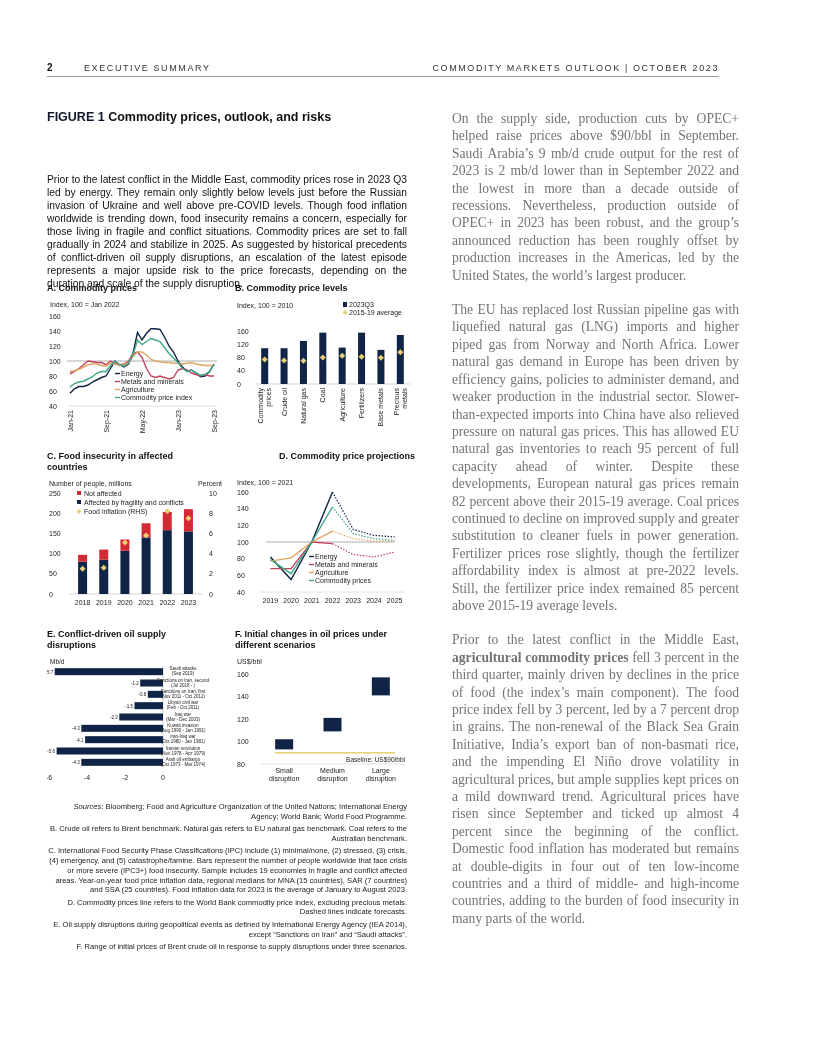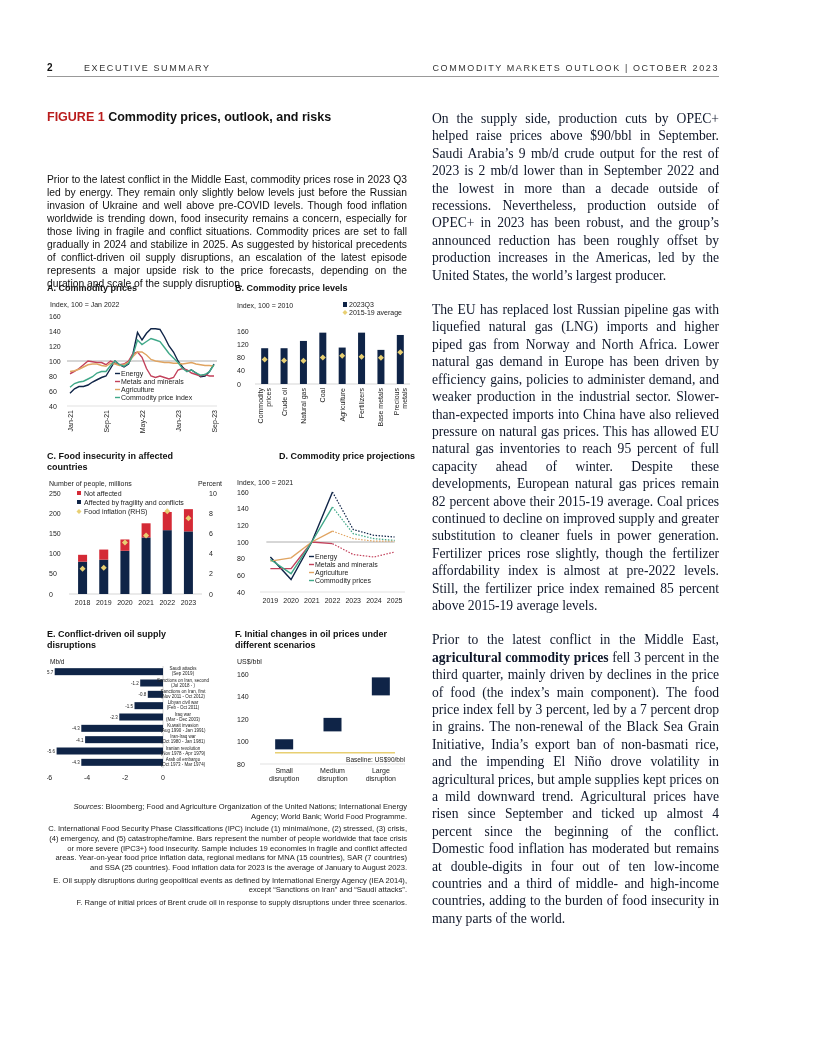--- a/index.html
+++ b/index.html
@@ -2,29 +2,29 @@
 <html><head>
 <meta charset="utf-8">
 <style>
   html, body { margin:0; padding:0; background:#fff; }
   body { width:816px; height:1056px; position:relative; overflow:hidden; font-family:"Liberation Sans", sans-serif; color:#111; }
   .hdr { position:absolute; top:62px; left:47px; width:672px; height:14px; border-bottom:1px solid #999; font-size:9px; letter-spacing:1.6px; color:#333; }
   .hdr .pn { position:absolute; left:0; top:0; font-weight:bold; font-size:10px; letter-spacing:0; color:#111; }
   .hdr .sec { position:absolute; left:37px; top:1px; }
   .hdr .pub { position:absolute; right:0; top:1px; }
   .fig-title { position:absolute; left:47px; top:110px; font-size:12.5px; font-weight:bold; }
-  .fig-title .num { color:#b91c1c; }
+  .fig-title .num { color:#0f172a; }
   .fig-lead { position:absolute; left:47px; top:135px; width:360px; font-size:10.3px; line-height:13px; text-align:justify;margin-top:38px; }
   .panel { position:absolute; }
   .ptitle { font-size:9px; font-weight:bold; line-height:11px; }
   svg text { font-family:"Liberation Sans", sans-serif; }
   .notes { position:absolute; left:47px; top:802px; width:360px; font-size:7.6px; line-height:9.8px; color:#222; }
   .notes p { margin:0 0 2.5px 0;text-align:right; }
   .notes .src { font-style:italic; }
-  .col2 { position:absolute; left:432px; top:110px; width:287px; font-family:"Liberation Serif", serif; font-size:13.6px; line-height:17.4px; text-align:justify; color:#0f172a; }
+  .col2 { position:absolute; left:452px; top:110px; width:287px; font-family:"Liberation Serif", serif; font-size:13.6px; line-height:17.4px; text-align:justify; color:#737373; }
   .col2 p { margin:0 0 17px 0; }
   .watermark { position:absolute; left:6px; top:1090px; font-size:15px; color:#ddd; letter-spacing:1px;text-align:center; }
 </style>
 </head>
 <body>
 
 <div class="hdr">
   <span class="pn">2</span>
   <span class="sec">EXECUTIVE SUMMARY</span>
   <span class="pub">COMMODITY MARKETS OUTLOOK | OCTOBER 2023</span>
@@ -269,21 +269,23 @@
       <text x="97.5" y="117" font-size="7" fill="#222" text-anchor="middle">Medium</text>
       <text x="97.5" y="125" font-size="7" fill="#222" text-anchor="middle">disruption</text>
       <rect x="136.83333333333334" y="21.375" width="18" height="18" fill="#0f2447"></rect>
       <text x="145.83333333333334" y="117" font-size="7" fill="#222" text-anchor="middle">Large</text>
       <text x="145.83333333333334" y="125" font-size="7" fill="#222" text-anchor="middle">disruption</text>
     </svg>
 </div>
 
 <div class="notes">
   <p><span class="src">Sources</span><span>: Bloomberg; Food and Agriculture Organization of the United Nations; International Energy Agency; World Bank; World Food Programme.</span></p>
+  <p>B. Crude oil refers to Brent benchmark. Natural gas refers to EU natural gas benchmark. Coal refers to the Australian benchmark.</p>
   <p>C. International Food Security Phase Classifications (IPC) include (1) minimal/none, (2) stressed, (3) crisis, (4) emergency, and (5) catastrophe/famine. Bars represent the number of people worldwide that face crisis or more severe (IPC3+) food insecurity. Sample includes 19 economies in fragile and conflict affected areas. Year-on-year food price inflation data, regional medians for MNA (15 countries), SAR (7 countries) and SSA (25 countries). Food inflation data for 2023 is the average of January to August 2023.</p>
+  <p>D. Commodity prices line refers to the World Bank commodity price index, excluding precious metals. Dashed lines indicate forecasts.</p>
   <p>E. Oil supply disruptions during geopolitical events as defined by International Energy Agency (IEA 2014), except “Sanctions on Iran” and “Saudi attacks”.</p>
   <p>F. Range of initial prices of Brent crude oil in response to supply disruptions under three scenarios.</p>
 </div>
 
 <div class="col2">
   <p>On the supply side, production cuts by OPEC+ helped raise prices above $90/bbl in September. Saudi Arabia’s 9 mb/d crude output for the rest of 2023 is 2 mb/d lower than in September 2022 and the lowest in more than a decade outside of recessions. Nevertheless, production outside of OPEC+ in 2023 has been robust, and the group’s announced reduction has been roughly offset by production increases in the Americas, led by the United States, the world’s largest producer.</p>
   <p>The EU has replaced lost Russian pipeline gas with liquefied natural gas (LNG) imports and higher piped gas from Norway and North Africa. Lower natural gas demand in Europe has been driven by efficiency gains, policies to administer demand, and weaker production in the industrial sector. Slower-than-expected imports into China have also relieved pressure on natural gas prices. This has allowed EU natural gas inventories to reach 95 percent of full capacity ahead of winter. Despite these developments, European natural gas prices remain 82 percent above their 2015-19 average. Coal prices continued to decline on improved supply and greater substitution to cleaner fuels in power generation. Fertilizer prices rose slightly, though the fertilizer affordability index is almost at pre-2022 levels. Still, the fertilizer price index remained 85 percent above 2015-19 average levels.</p>
   <p><span>Prior to the latest conflict in the Middle East, </span><b>agricultural commodity prices</b><span> fell 3 percent in the third quarter, mainly driven by declines in the price of food (the index’s main component). The food price index fell by 3 percent, led by a 7 percent drop in grains. The non-renewal of the Black Sea Grain Initiative, India’s export ban of non-basmati rice, and the impending El Niño drove volatility in agricultural prices, but ample supplies kept prices on a mild downward trend. Agricultural prices have risen since September and ticked up almost 4 percent since the beginning of the conflict. Domestic food inflation has moderated but remains at double-digits in four out of ten low-income countries and a third of middle- and high-income countries, adding to the burden of food insecurity in many parts of the world.</span></p>
 </div>
 

